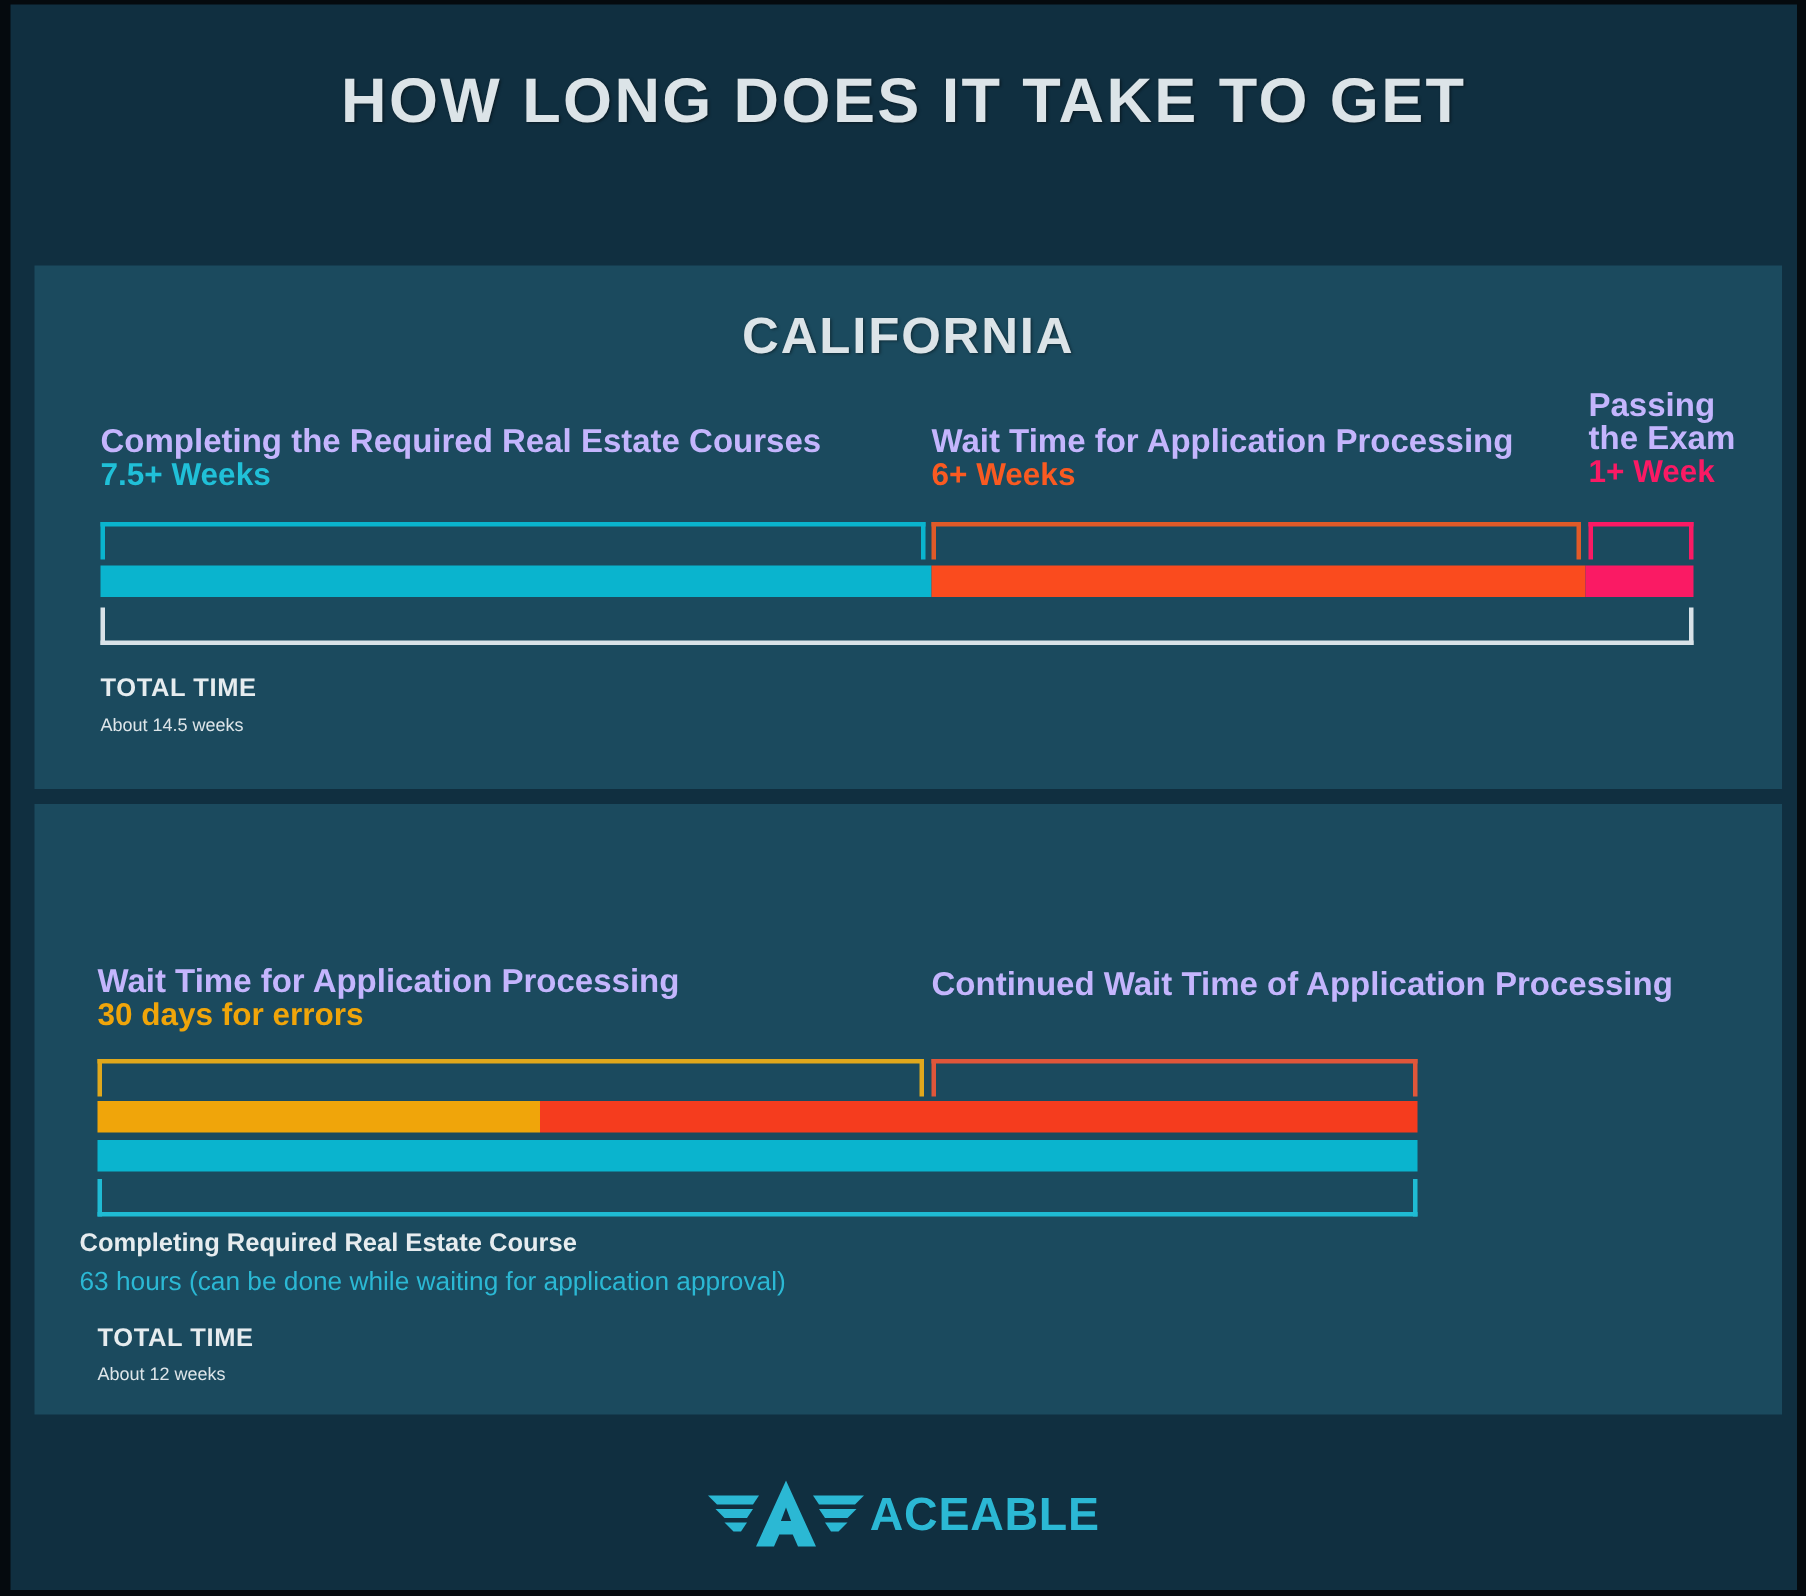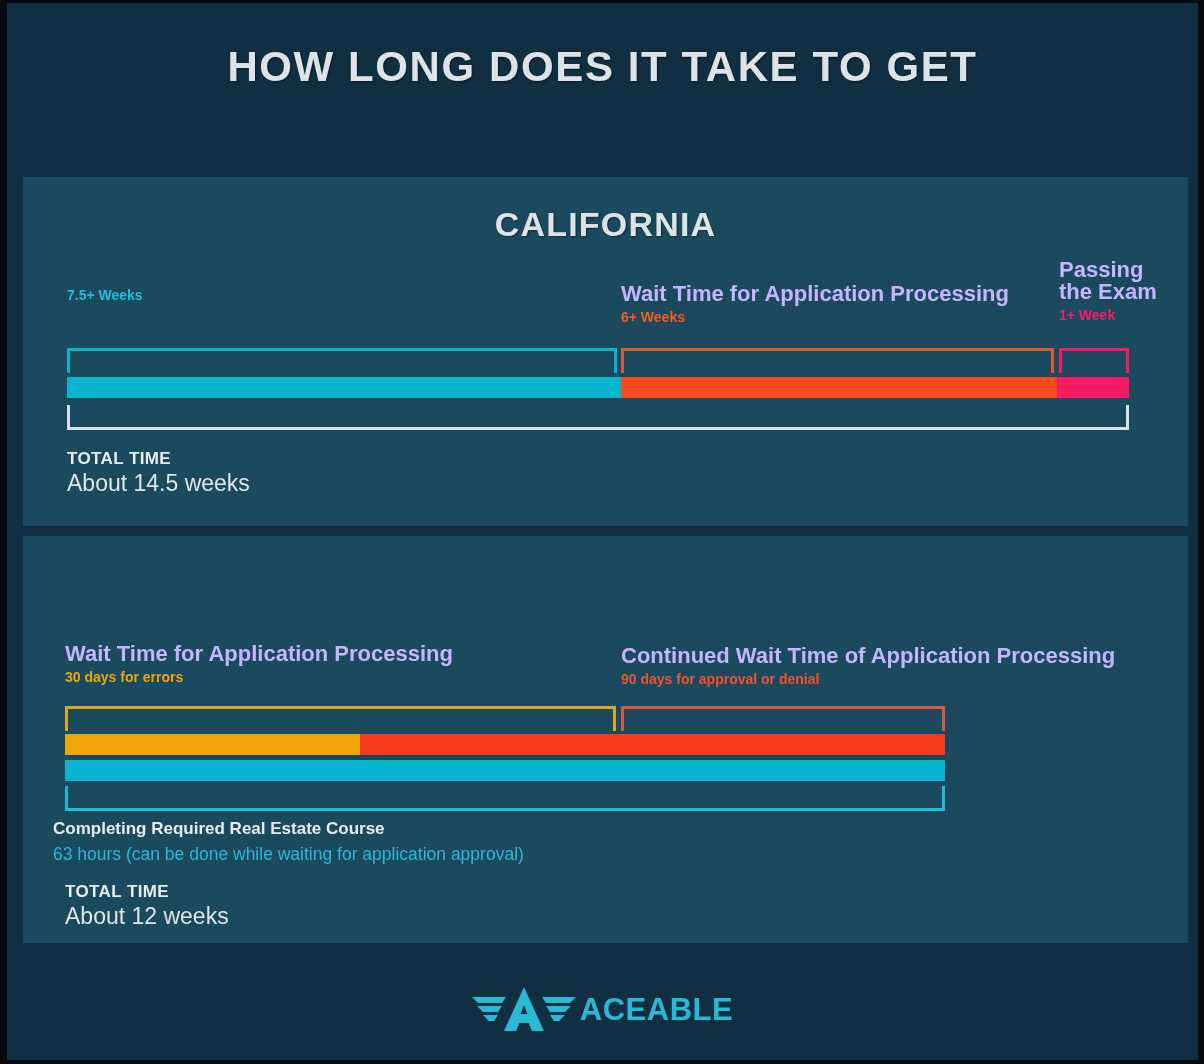--- a/index.html
+++ b/index.html
@@ -63,21 +63,21 @@
   
   .seg-label { position: absolute; }
   .seg-title {
     color: #c4b5fd;
     font-size: 22px;
     font-weight: bold;
     line-height: 22px;
     white-space: nowrap;
   }
   .seg-value {
-    font-size: 14px;
+    font-size: 21px;
     font-weight: bold;
     line-height: 24px;
     white-space: nowrap;
   }
 
   
   .bar-area { position: absolute; }
 
   .bracket-top {           
     position: absolute;
@@ -98,21 +98,21 @@
   .total-block { position: absolute; }
   .total-label {
     color: #E6ECEF;
     font-size: 17px;
     font-weight: bold;
     letter-spacing: 0.4px;
     line-height: 23px;
   }
   .total-value {
     color: #DDE5E9;
-    font-size: 23px;
+    font-size: 12px;
     line-height: 26px;
   }
 
   .note-block { position: absolute; }
   .note-title {
     color: #E6ECEF;
     font-size: 17px;
     font-weight: bold;
     line-height: 24px;
   }
@@ -146,20 +146,21 @@
 
   <div class="title-block">
     <div class="title-line">HOW LONG DOES IT TAKE TO GET</div>
   </div>
 
   <div class="panel" id="panel-california">
 
     <div class="panel-heading">CALIFORNIA</div>
 
     <div class="seg-label" style="left:44px; top:106px; width:540px;">
+      <div class="seg-title">Completing the Required Real Estate Courses</div>
       <div class="seg-value" style="color:#20C0D8;">7.5+ Weeks</div>
     </div>
 
     <div class="seg-label" style="left:598px; top:106px; width:420px;">
       <div class="seg-title">Wait Time for Application Processing</div>
       <div class="seg-value" style="color:#FA5A21;">6+ Weeks</div>
     </div>
 
     <div class="seg-label" style="left:1036px; top:82px; width:130px;">
       <div class="seg-title">Passing</div>
@@ -189,21 +190,20 @@
   <div class="panel" id="panel-florida">
 
 
     <div class="seg-label" style="left:42px; top:107px; width:540px;">
       <div class="seg-title">Wait Time for Application Processing</div>
       <div class="seg-value" style="color:#F0A50A;">30 days for errors</div>
     </div>
 
     <div class="seg-label" style="left:598px; top:109px; width:520px;">
       <div class="seg-title">Continued Wait Time of Application Processing</div>
-      <div class="seg-value" style="color:#F5502E;">90 days for approval or denial</div>
     </div>
 
     <div class="bar-area" style="left:0; top:0; width:100%; height:100%;">
 
       <div class="bracket-top" style="left:42px; top:170px; width:551px; border-color:#E0A81C;"></div>
       <div class="bracket-top" style="left:598px; top:170px; width:324px; border-color:#E0563A;"></div>
 
       <div class="bar-seg" style="left:42px; top:198px; width:295px; background:#F0A50A;"></div>
       <div class="bar-seg" style="left:337px; top:198px; width:585px; background:#F53C1E;"></div>
 

